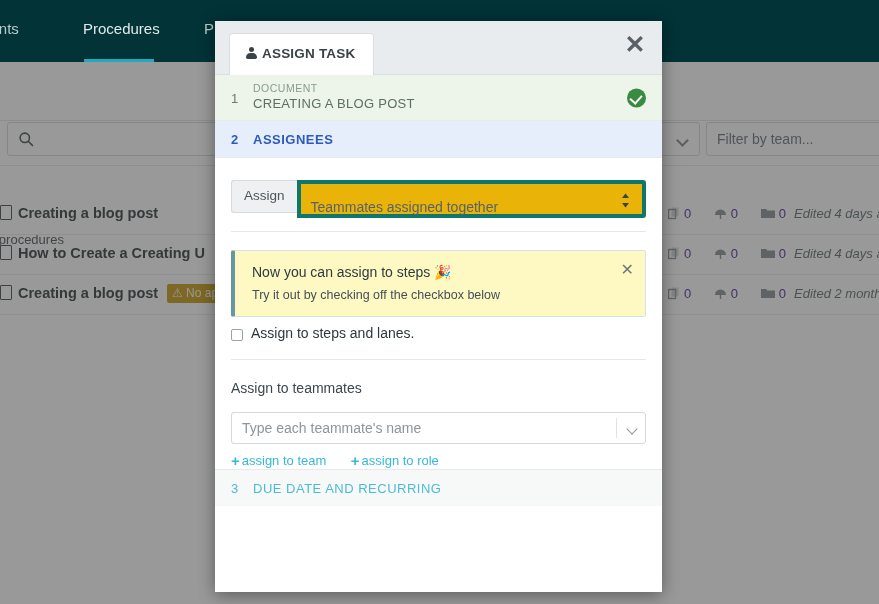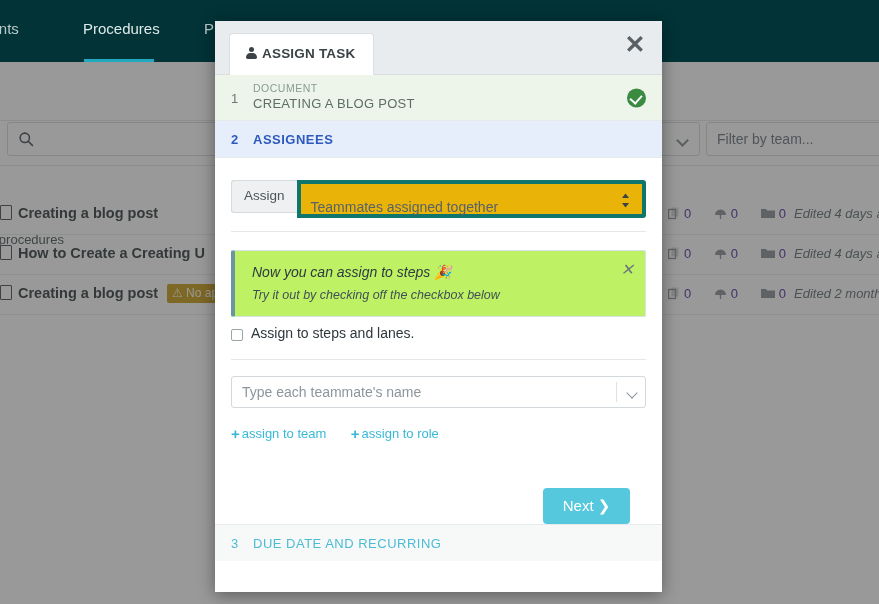--- a/index.html
+++ b/index.html
@@ -214,26 +214,25 @@
   .updown {
     position: absolute; right: 12px; top: 9px;
     width: 9px; height: 15px;
   }
 
   .hr { height: 1px; background: #e4e8e9; margin: 18px 0 0 0; }
 
   
   #notif {
     position: relative; margin-top: 18px;
-    background: #bef264;
+    background: #fef9c3;
     border: 1px solid #d3e4e7;
     border-left: 4px solid #6a96a1;
     border-radius: 2px;
     padding: 13px 36px 14px 17px;
-    font-style: italic;
   }
   #notif-title { font-size: 14px; color: #2d3a40; }
   #notif-sub { font-size: 12.5px; color: #415058; margin-top: 8px; }
   #notif-close {
     position: absolute; right: 11px; top: 9px;
     font-size: 16px; color: #6e777c; cursor: pointer;
   }
 
   .cb-row { margin-top: 8px; display: flex; align-items: flex-end; }
   .cbox {
@@ -252,21 +251,21 @@
   .tag-div {
     position: absolute; right: 28px; top: 5px; bottom: 5px;
     width: 1px; background: #dde2e4;
   }
   .tag-caret {
     position: absolute; right: 9px; top: 12px;
     width: 8px; height: 8px;
     border-right: 1.6px solid #8c969b; border-bottom: 1.6px solid #8c969b;
     transform: rotate(45deg);
   }
-  .add-links { margin-top: 16px; }
+  .add-links { margin-top: 7px; }
   .add-link {
     display: inline-block; margin-right: 20px;
     font-size: 13px; color: #37b9d6; cursor: pointer;
   }
   .plus {
     display: inline-block; font-weight: bold; font-size: 15px;
     margin-right: 2px; vertical-align: -1px;
   }
 
   #next-btn {
@@ -453,42 +452,37 @@
       <div id="notif-close">✕</div>
     </div>
 
     <div class="cb-row">
       <span class="cbox"></span>
       <span class="cb-label">Assign to steps and lanes.</span>
     </div>
 
     <div class="hr"></div>
 
+    <div class="field-label">Assign to teammates</div>
 
     <div class="tag-input">
       <span>Type each teammate's name</span>
       <span class="tag-div"></span>
       <span class="tag-caret"></span>
     </div>
 
     <div class="add-links">
       <span class="add-link">
         <span class="plus">+</span><span>assign to team</span>
       </span>
       <span class="add-link">
         <span class="plus">+</span><span>assign to role</span>
       </span>
     </div>
 
-    <div id="next-wrap">
-      <button id="next-btn">
-        <span>Next</span>
-        <span>❯</span>
-      </button>
-    </div>
 
   </div>
 
   <div class="step-row pending" style="border-top:1px solid #e7eaea;border-bottom:none;">
     <span class="step-num">3</span>
     <span class="step-label">DUE DATE AND RECURRING</span>
   </div>
 
 </div>
 

